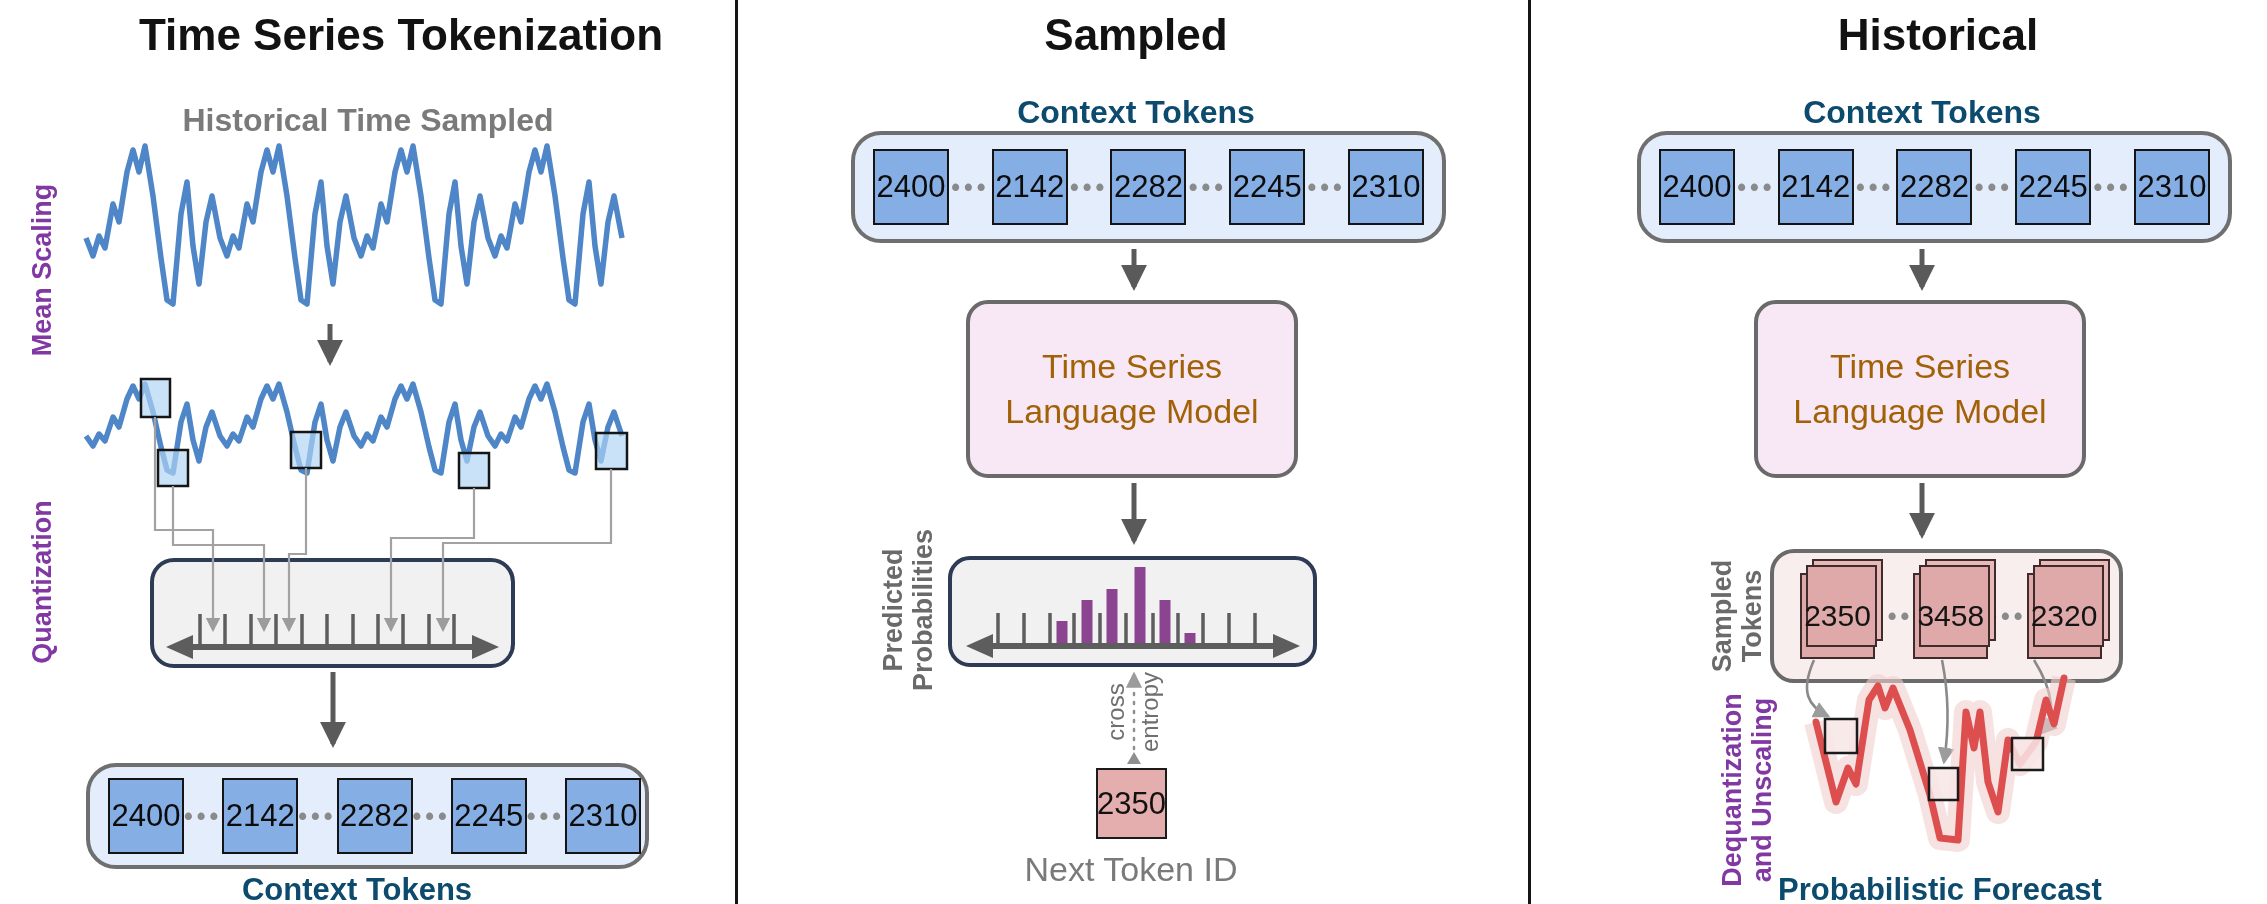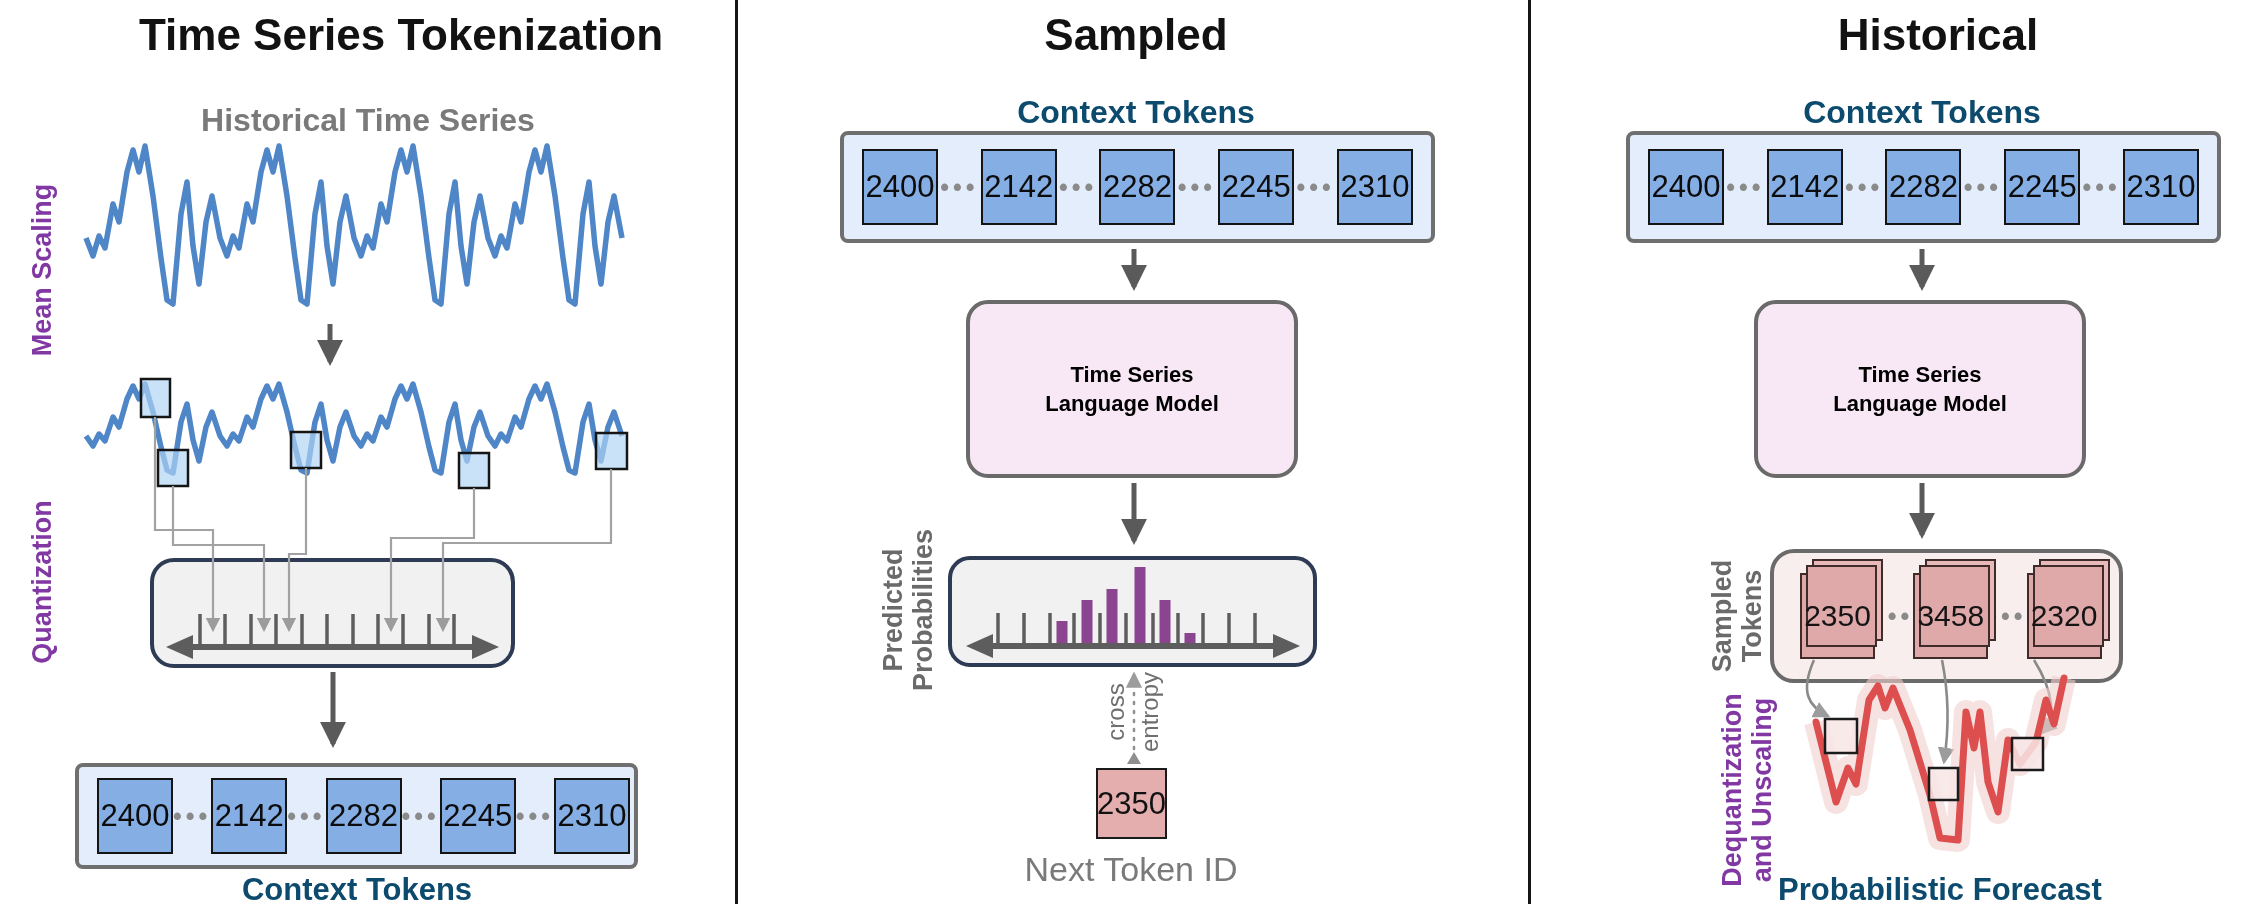--- a/index.html
+++ b/index.html
@@ -5,28 +5,28 @@
   html,body{margin:0;padding:0;width:2267px;height:904px;background:#ffffff;overflow:hidden;
     font-family:"Liberation Sans", sans-serif;}
   .abs{position:absolute;}
   .panel-title{font-size:44px;font-weight:bold;color:#121212;white-space:nowrap;
     transform:translateX(-50%);text-align:center;}
   .gray-label{color:#0c4a6e;font-weight:bold;white-space:nowrap;transform:translateX(-50%);}
   .rot{transform:translate(-50%,-50%) rotate(-90deg);white-space:nowrap;text-align:center;line-height:1.12;}
   .purple-label{color:#8138a3;font-weight:bold;font-size:27px;}
   .gray-rot{color:#6a6a6a;font-weight:bold;font-size:27px;}
   .divider{width:3px;background:#151515;top:0;height:904px;}
-  .token-container{background:#e3edfb;border:4px solid #6f6f6f;border-radius:8px;
-    display:flex;align-items:center;justify-content:space-between;padding:0 18px;box-sizing:border-box;}
+  .token-container{background:#e3edfb;border:4px solid #6f6f6f;border-radius:30px;
+    display:flex;align-items:center;justify-content:space-between;padding:0 18px;box-sizing:border-box;margin-left:11px;}
   .token{width:72px;height:72px;background:#85aee4;border:2px solid #141414;
     display:flex;align-items:center;justify-content:center;font-size:31px;color:#0c0c0c;flex:0 0 auto;}
   .dots{color:#8a8a8a;font-size:25px;font-weight:bold;letter-spacing:4px;flex:0 0 auto;}
   .model-box{background:#f8e8f6;border:4px solid #6a6a6a;border-radius:22px;
     display:flex;flex-direction:column;align-items:center;justify-content:center;box-sizing:border-box;}
-  .model-line{color:#000000;font-weight:bold;font-size:22px;line-height:1.32;white-space:nowrap;}
+  .model-line{color:#a16207;font-weight:normal;font-size:34px;line-height:1.32;white-space:nowrap;}
   .outline-box{background:#f1f1f2;border:4px solid #2d3b55;border-radius:24px;box-sizing:border-box;}
   .sampled-container{background:#f9eeee;border:4px solid #6a6a6a;border-radius:24px;
     display:flex;align-items:center;justify-content:space-between;padding:0 26px;box-sizing:border-box;}
   .card{position:relative;width:75px;height:86px;background:#dfa9a9;border:2.5px solid #402b2b;
     display:flex;align-items:center;justify-content:center;font-size:30px;color:#141414;
     box-sizing:border-box;flex:0 0 auto;z-index:1;}
   .card::before{content:"";position:absolute;left:4px;top:-10px;width:100%;height:100%;
     background:#dfa9a9;border:2.5px solid #402b2b;box-sizing:border-box;z-index:-1;}
   .card::after{content:"";position:absolute;left:10px;top:-16px;width:100%;height:100%;
     background:#e7b9b9;border:2.5px solid #402b2b;box-sizing:border-box;z-index:-2;}
@@ -34,21 +34,21 @@
     display:flex;align-items:center;justify-content:center;font-size:31px;color:#111;box-sizing:border-box;}
   svg{pointer-events:none;}
 </style>
 </head>
 <body>
 
 <div class="abs divider" style="left:735px;"></div>
 <div class="abs divider" style="left:1528px;"></div>
 
 <div class="abs panel-title" style="left:368px;top:10px;margin-left:33px;">Time Series Tokenization</div>
-<div class="abs gray-label" style="left:368px;top:102px;font-size:32px;color:#7a7a7a;">Historical Time Series</div>
+<div class="abs gray-label" style="left:368px;top:102px;font-size:32px;color:#7a7a7a;">Historical Time Sampled</div>
 
 <div class="abs rot purple-label" style="left:42px;top:270px;">Mean Scaling</div>
 <div class="abs rot purple-label" style="left:42px;top:582px;">Quantization</div>
 
 <div class="abs outline-box" style="left:150px;top:558px;width:365px;height:110px;"></div>
 
 <div class="abs token-container" style="left:75px;top:763px;width:563px;height:106px;">
   <div class="token">2400</div>
   <span class="dots">•••</span>
   <div class="token">2142</div>

